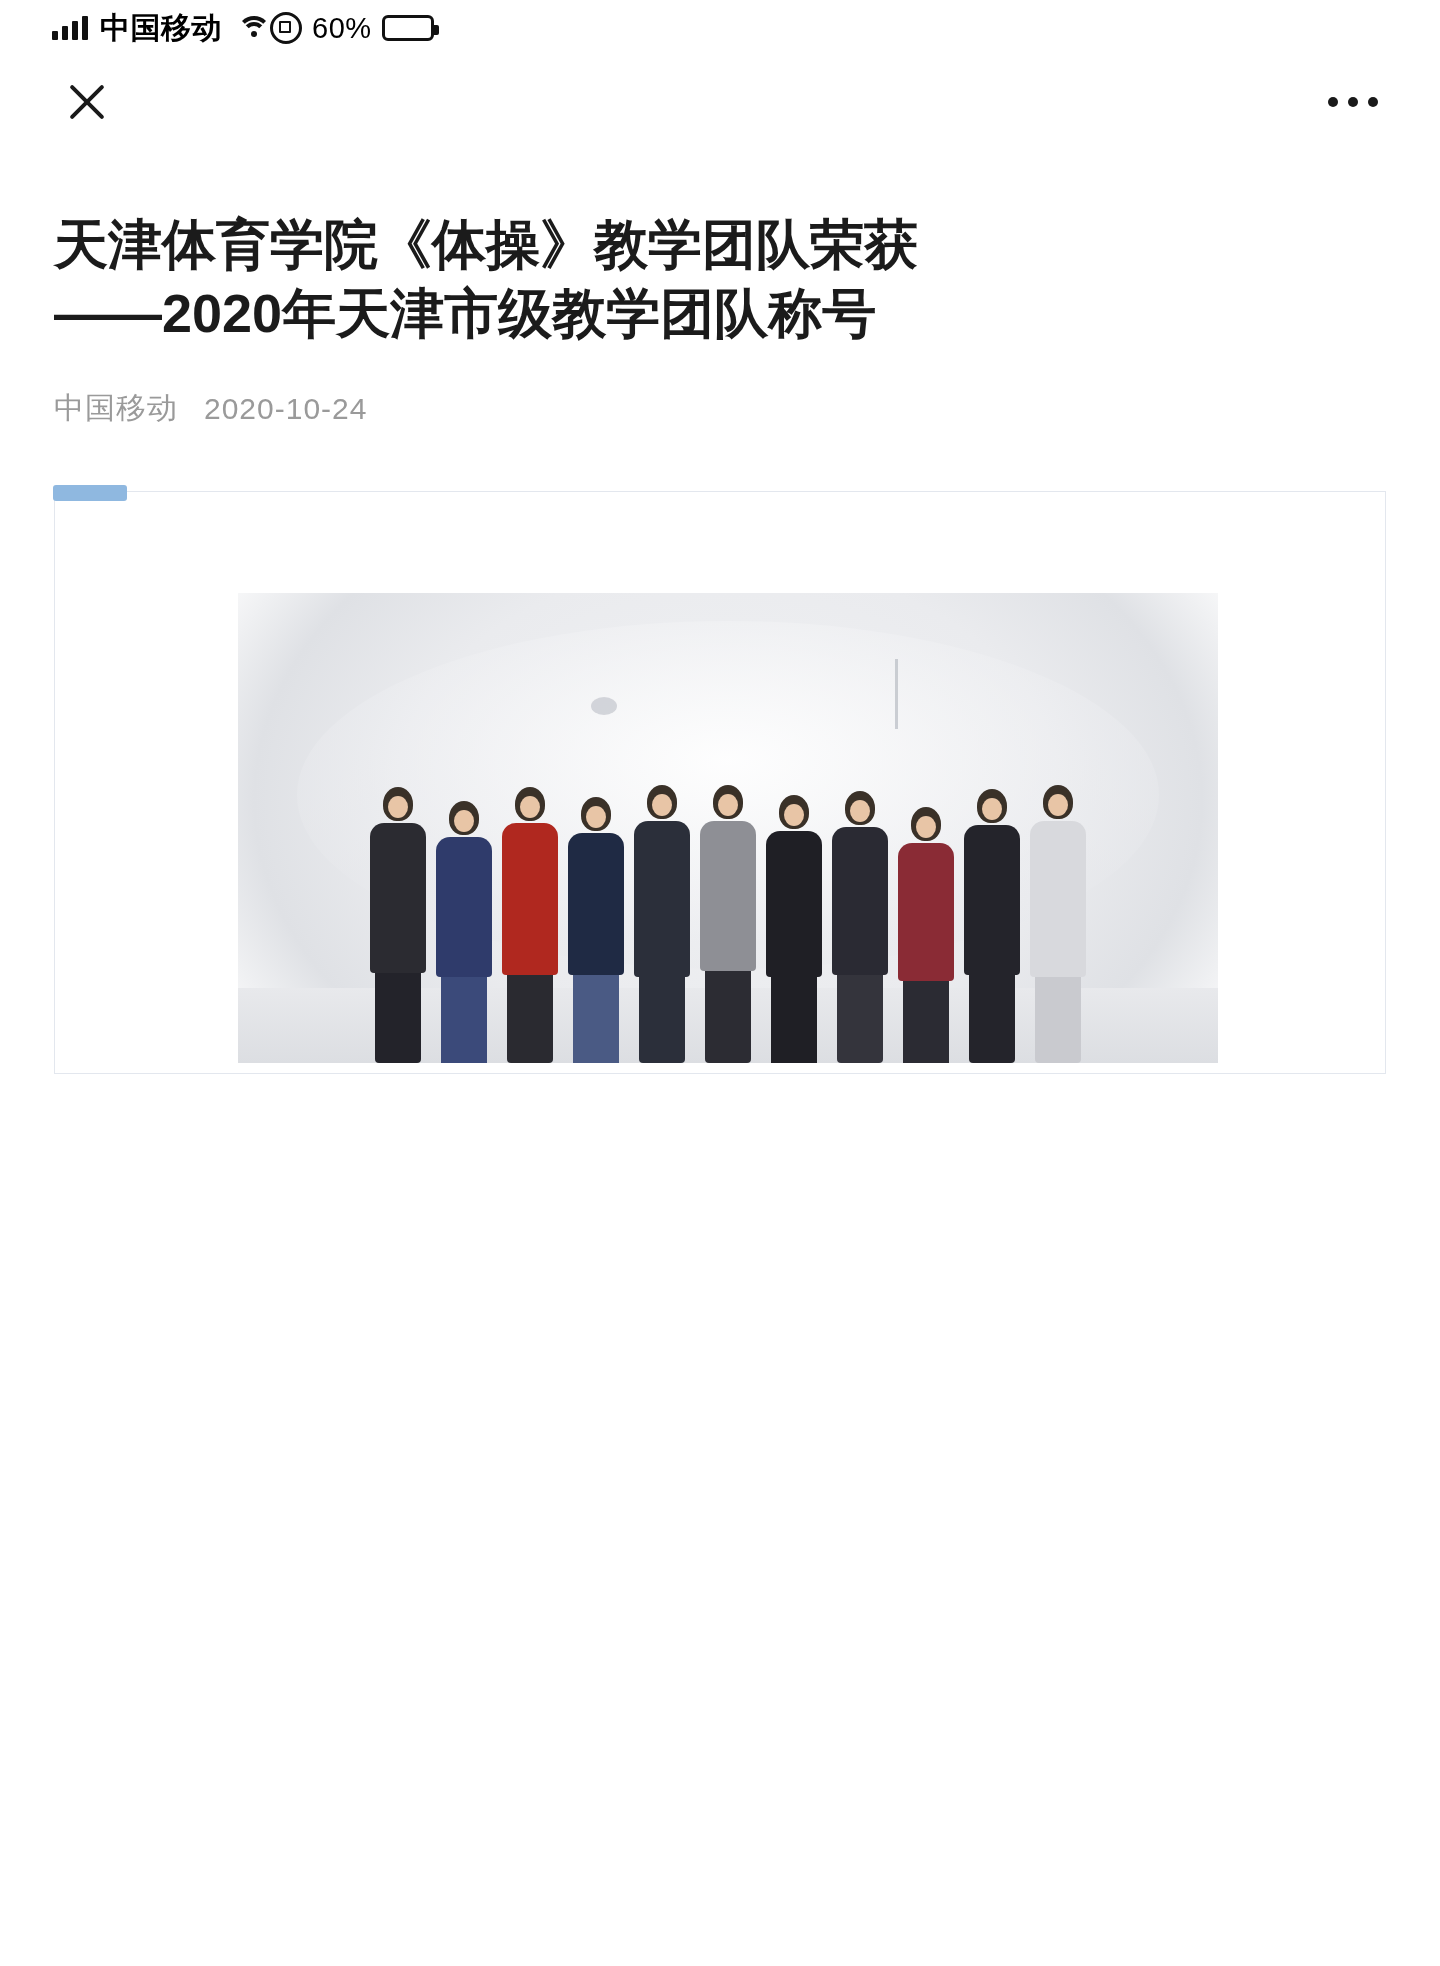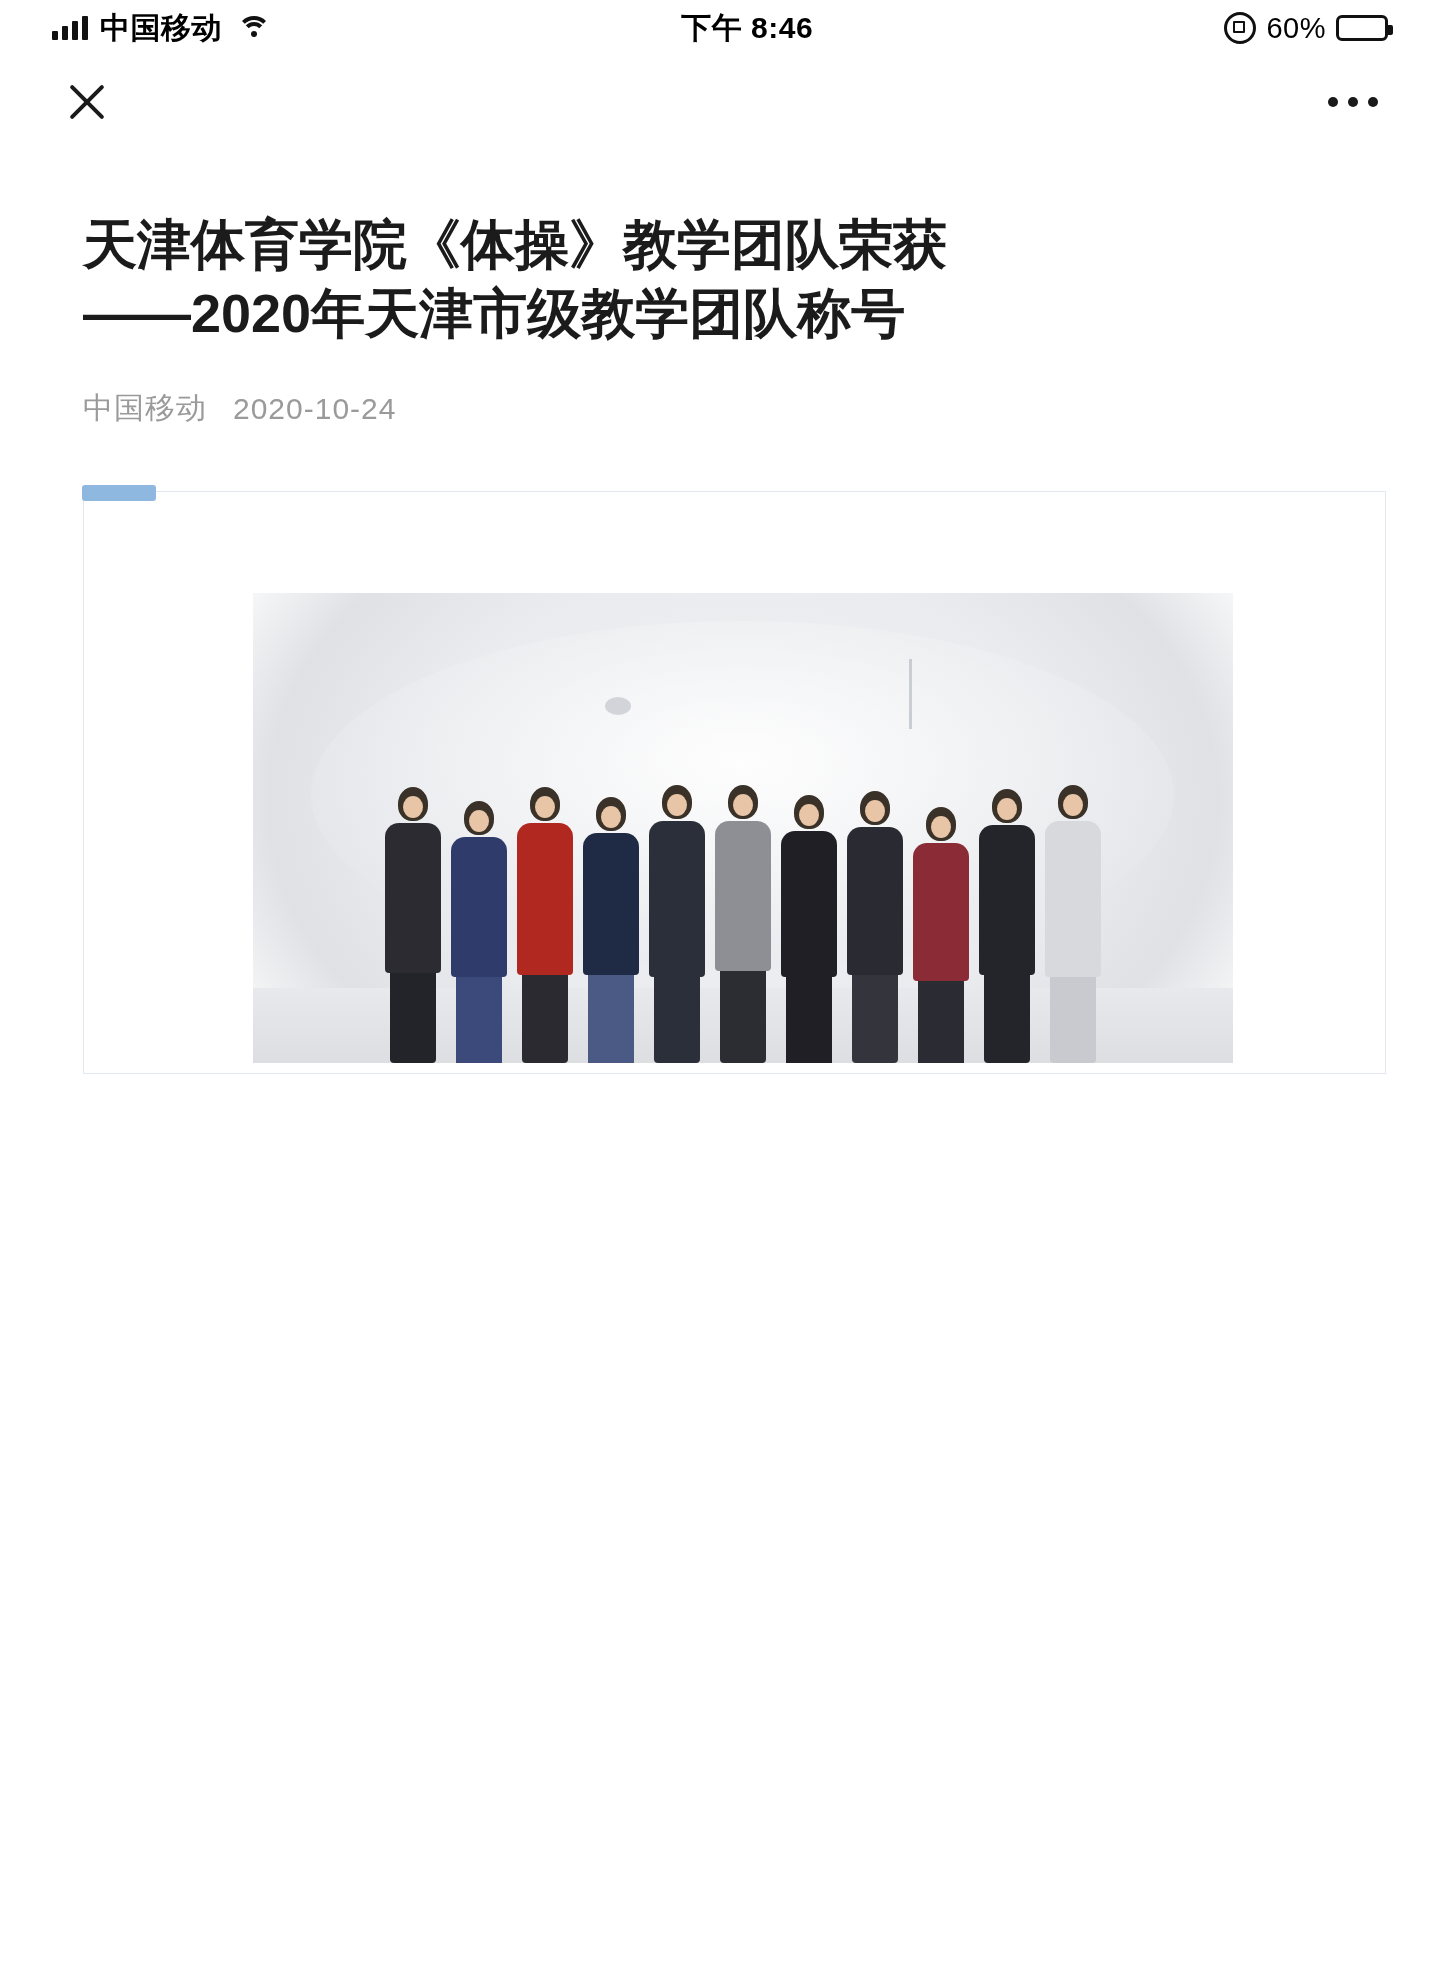--- a/index.html
+++ b/index.html
@@ -160,21 +160,20 @@
     display: block;
     width: 10px; height: 10px;
     border-radius: 50%;
     background: #1a1a1a;
   }
 
   
   .article {
     padding: 0 54px;
     box-sizing: border-box;
-    margin-left: 29px;
   }
   .headline {
     font-size: 54px;
     font-weight: bold;
     line-height: 1.28;
     color: #1b1b1b;
     letter-spacing: 0px;
     margin-top: 62px;
     word-break: break-all;
   }
@@ -329,21 +328,20 @@
         <i></i>
         <i></i>
     </span>
     <span class="carrier">中国移动</span>
     <span class="wifi-icon">
       <span class="a"></span>
         <span class="b"></span>
         <span class="c"></span>
     </span>
   </div>
-  <div class="status-center">下午 8:46</div>
   <div class="status-right">
     <span class="lock-rotate"></span>
     <span class="battery-pct">60%</span>
     <span class="battery">
       <span class="fill" style="width:60%"></span>
     </span>
   </div>
 </div>
 
 <div class="nav-bar">

